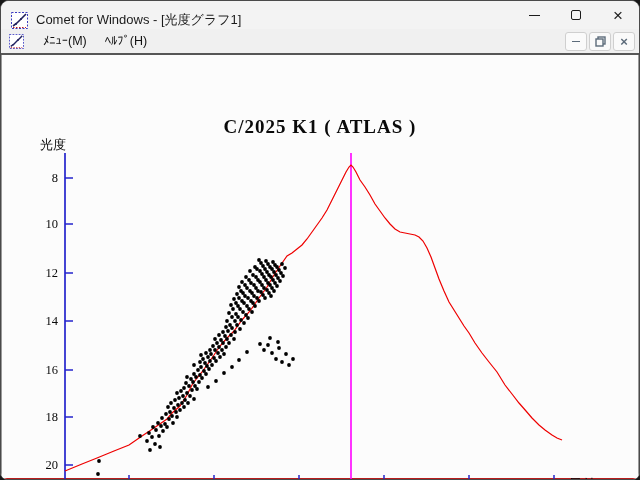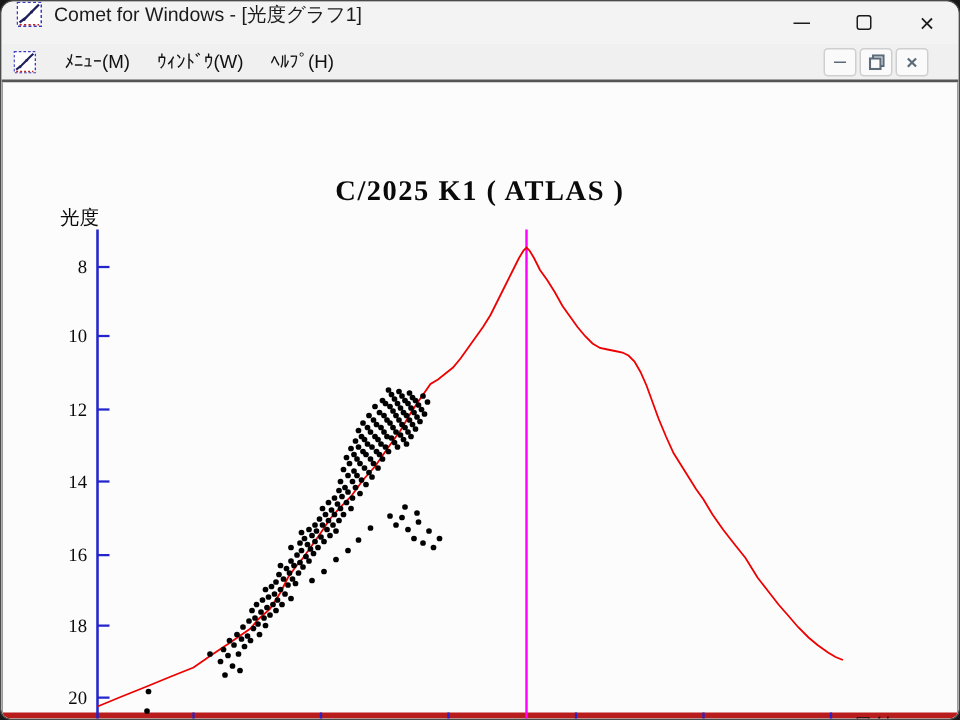--- a/index.html
+++ b/index.html
@@ -1,41 +1,41 @@
 <!DOCTYPE html>
 <html><head>
 <meta charset="utf-8">
 <style>
   html,body{margin:0;padding:0;background:#101010;}
   .screen{position:relative;width:640px;height:480px;background:#181818;overflow:hidden;
           font-family:"Liberation Sans","DejaVu Sans",sans-serif;}
   .window{position:absolute;inset:0;background:#fcfcfc;border-radius:9px 9px 7px 7px;
           border:1px solid #4a4a4a;box-sizing:border-box;display:flex;flex-direction:column;overflow:hidden;}
   
-  .titlebar{height:28px;background:#f3f3f3;display:flex;align-items:flex-start;flex:0 0 auto;}
+  .titlebar{height:28px;background:#f3f3f3;display:flex;align-items:flex-end;flex:0 0 auto;}
   .titlebar .app-icon{margin:0 8px 0 10px;width:17px;height:17px;flex:0 0 auto;}
   .title-text{font-size:13px;color:#1b1b1b;white-space:nowrap;}
   .tb-spacer{flex:1;}
   .tb-btn{width:42px;height:28px;display:flex;align-items:center;justify-content:center;color:#1b1b1b;}
   .glyph-min{width:11px;border-top:1.4px solid #1b1b1b;height:0;}
   .glyph-max{width:10px;height:10px;border:1.4px solid #1b1b1b;border-radius:2px;box-sizing:border-box;}
   .glyph-close{font-size:17px;line-height:17px;color:#1b1b1b;}
   
   .menubar{height:24px;background:#f0f0f0;border-bottom:2px solid #565656;display:flex;align-items:center;
-           flex:0 0 auto;padding:0 20px 0 8px;}
+           flex:0 0 auto;padding:0 4px 0 8px;}
   .menubar .app-icon{width:15px;height:15px;margin-right:10px;flex:0 0 auto;}
   .menu-item{font-size:12.5px;color:#111;padding:2px 9px;white-space:nowrap;}
   .mb-spacer{flex:1;}
   .mdi-btn{width:20px;height:17px;border:1px solid #cfcfcf;background:#fafafa;border-radius:3px;
            display:flex;align-items:center;justify-content:center;margin-left:2px;color:#5c6b7a;}
   .mdi-min{width:8px;border-top:1.6px solid #5c6b7a;height:0;}
   .mdi-close{font-size:13px;line-height:13px;font-weight:bold;color:#5c6b7a;}
   
   .client{position:relative;flex:1;background:#fcfcfc;border-left:1px solid #9a9a9a;
-          border-right:1px solid #9a9a9a;border-bottom:4px solid #b91c1c;}
+          border-right:1px solid #9a9a9a;border-bottom:1px solid #b91c1c;}
   .chart-svg{position:absolute;left:0;top:0;width:640px;height:480px;pointer-events:none;}
   .chart-title{font-family:"Liberation Serif","DejaVu Serif",serif;font-weight:bold;font-size:19px;
                letter-spacing:1px;fill:#0a0a0a;}
   .axis-jp{font-family:"Liberation Sans","DejaVu Sans",sans-serif;font-size:13px;fill:#0a0a0a;}
   .tick-lbl{font-family:"Liberation Serif","DejaVu Serif",serif;font-size:12.5px;fill:#0a0a0a;}
 </style>
 </head>
 <body>
 
 <div class="screen">
@@ -64,21 +64,20 @@
 
     <div class="menubar">
       <svg class="app-icon" viewBox="0 0 17 17">
         <rect x="0.5" y="0.5" width="16" height="16" fill="#ffffff" stroke="#3a3ac0" stroke-width="1" stroke-dasharray="2 1.5"></rect>
         <polyline points="2,14 6,11 9,8 12,5 15,2" fill="none" stroke="#20205e" stroke-width="1.6"></polyline>
         <circle cx="5" cy="12" r="1" fill="#20205e"></circle>
           <circle cx="10" cy="7" r="1" fill="#20205e"></circle>
         <line x1="2" y1="15.5" x2="15" y2="15.5" stroke="#c02020" stroke-width="1" stroke-dasharray="1.5 1.5"></line>
       </svg>
       <span class="menu-item">ﾒﾆｭｰ(M)</span>
-      <span class="menu-item">ｳｨﾝﾄﾞｳ(W)</span>
       <span class="menu-item">ﾍﾙﾌﾟ(H)</span>
       <span class="mb-spacer"></span>
       <div class="mdi-btn">
           <span class="mdi-min"></span>
         </div>
       <div class="mdi-btn">
         <svg width="11" height="11" viewBox="0 0 11 11">
           <rect x="3" y="1" width="7" height="7" fill="none" stroke="#5c6b7a" stroke-width="1.4"></rect>
           <rect x="1" y="3" width="7" height="7" fill="#fafafa" stroke="#5c6b7a" stroke-width="1.4"></rect>
         </svg>

